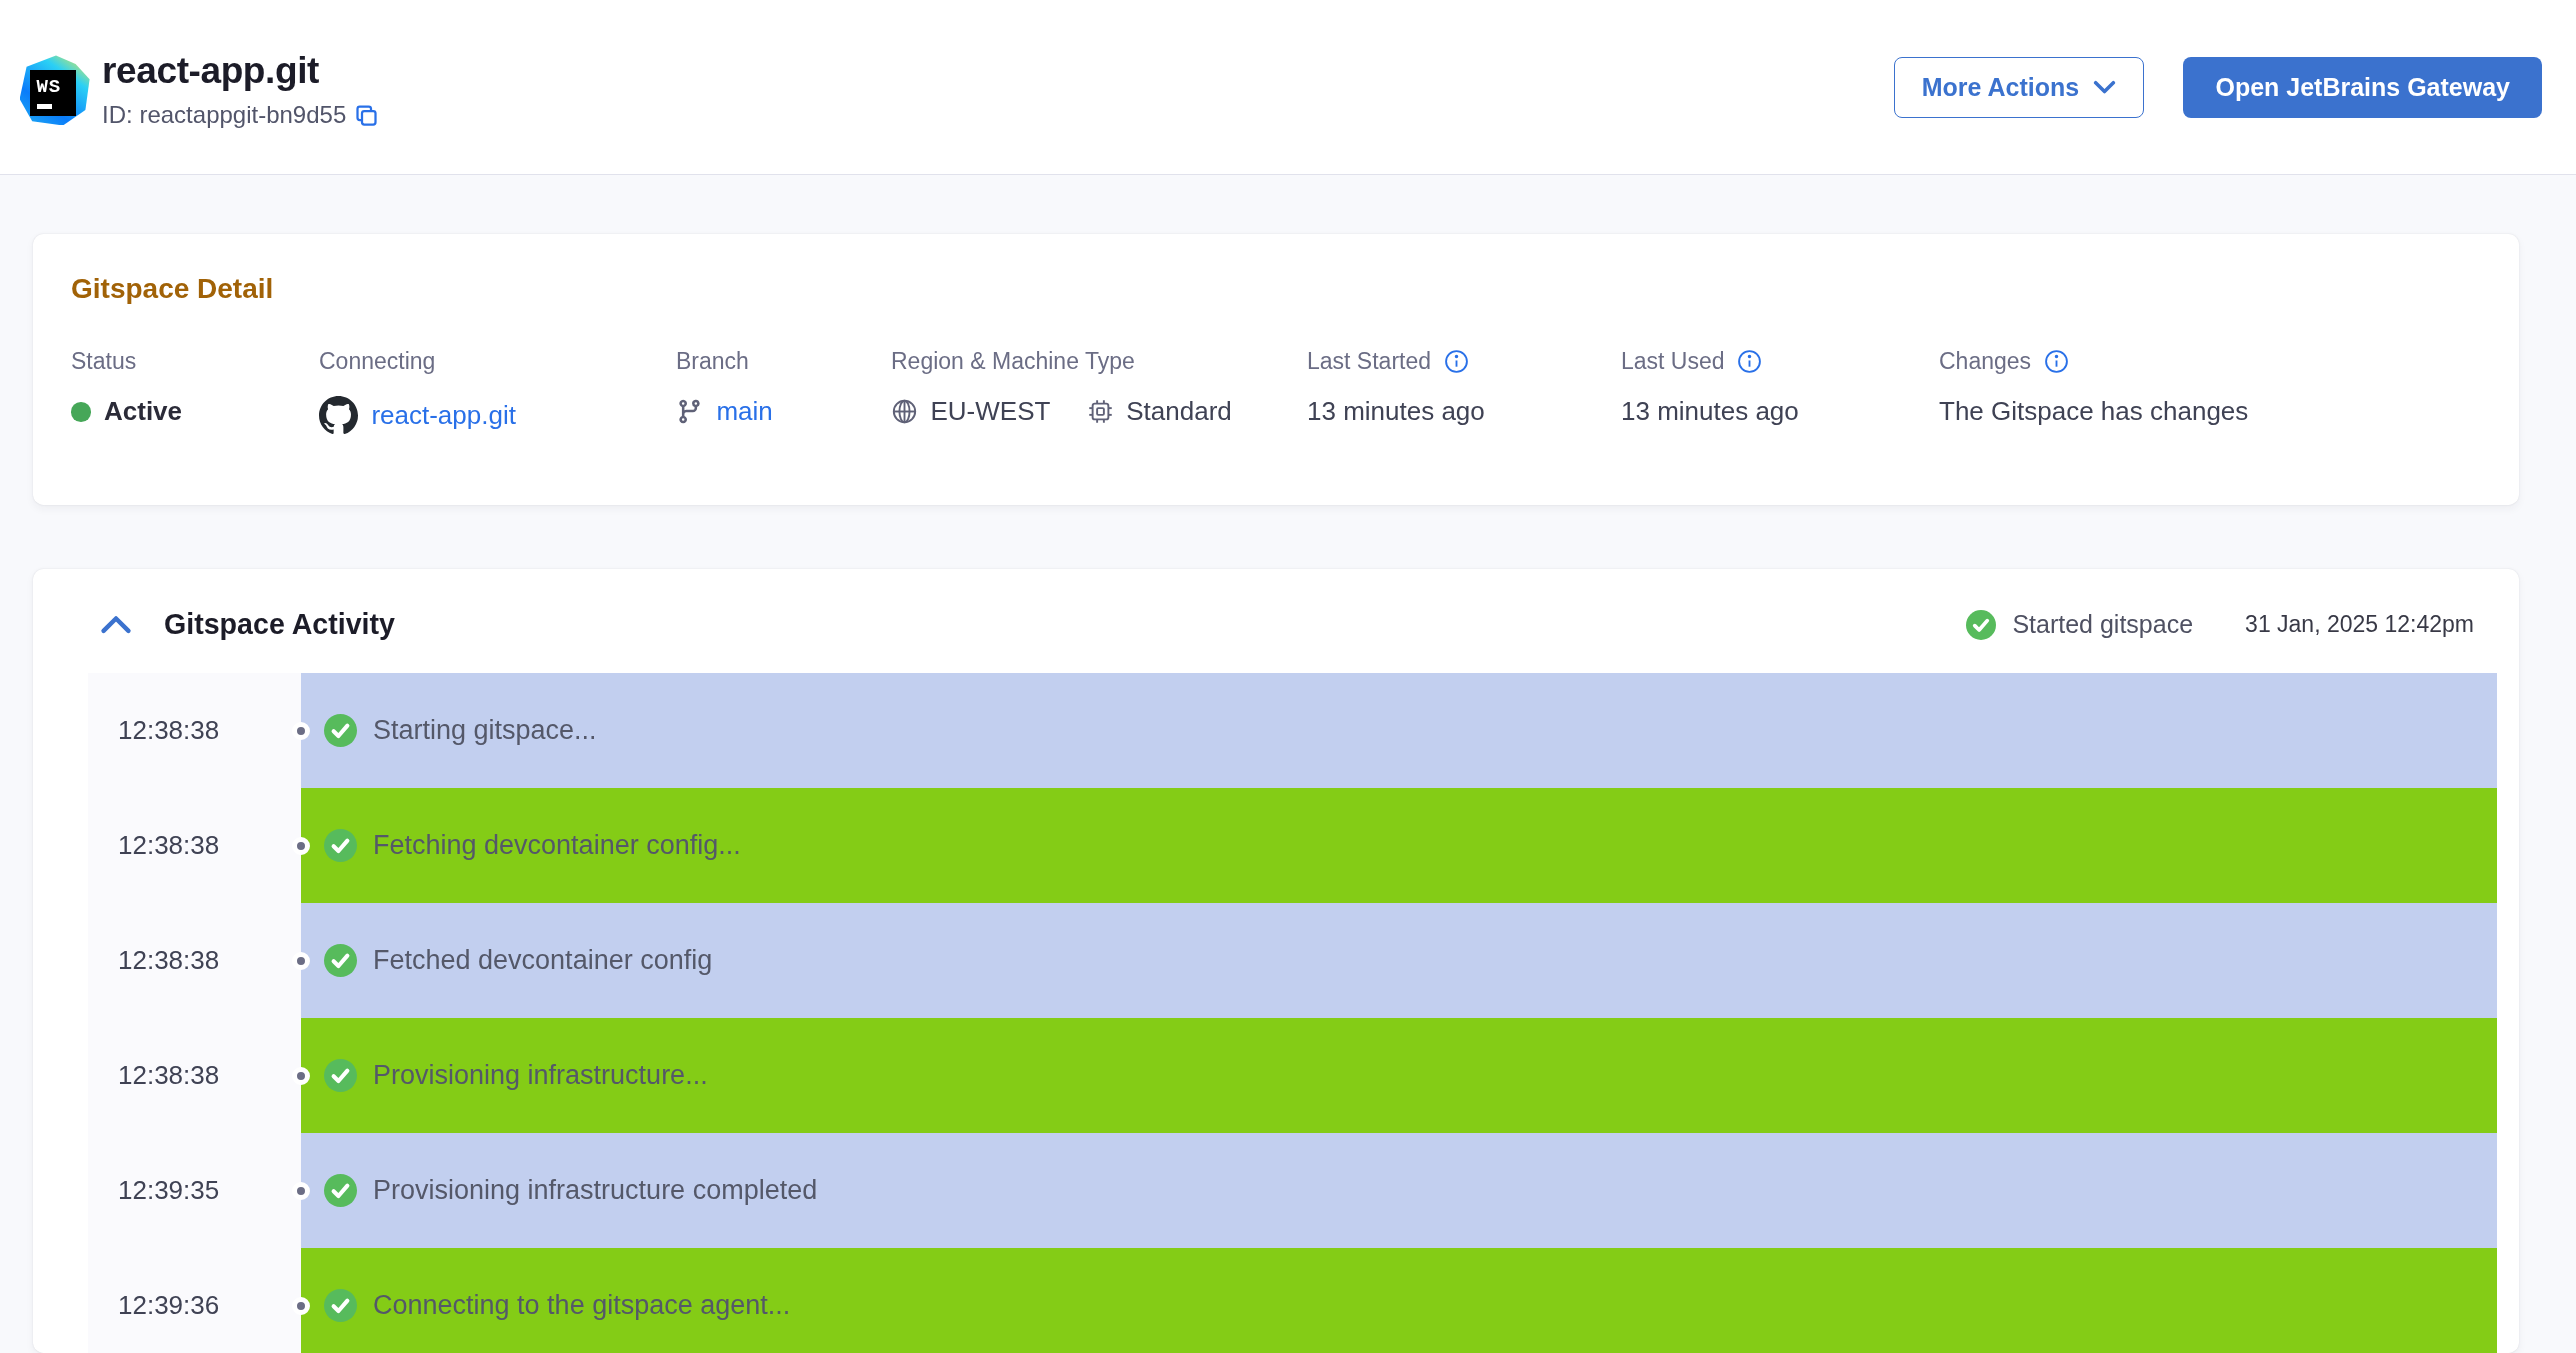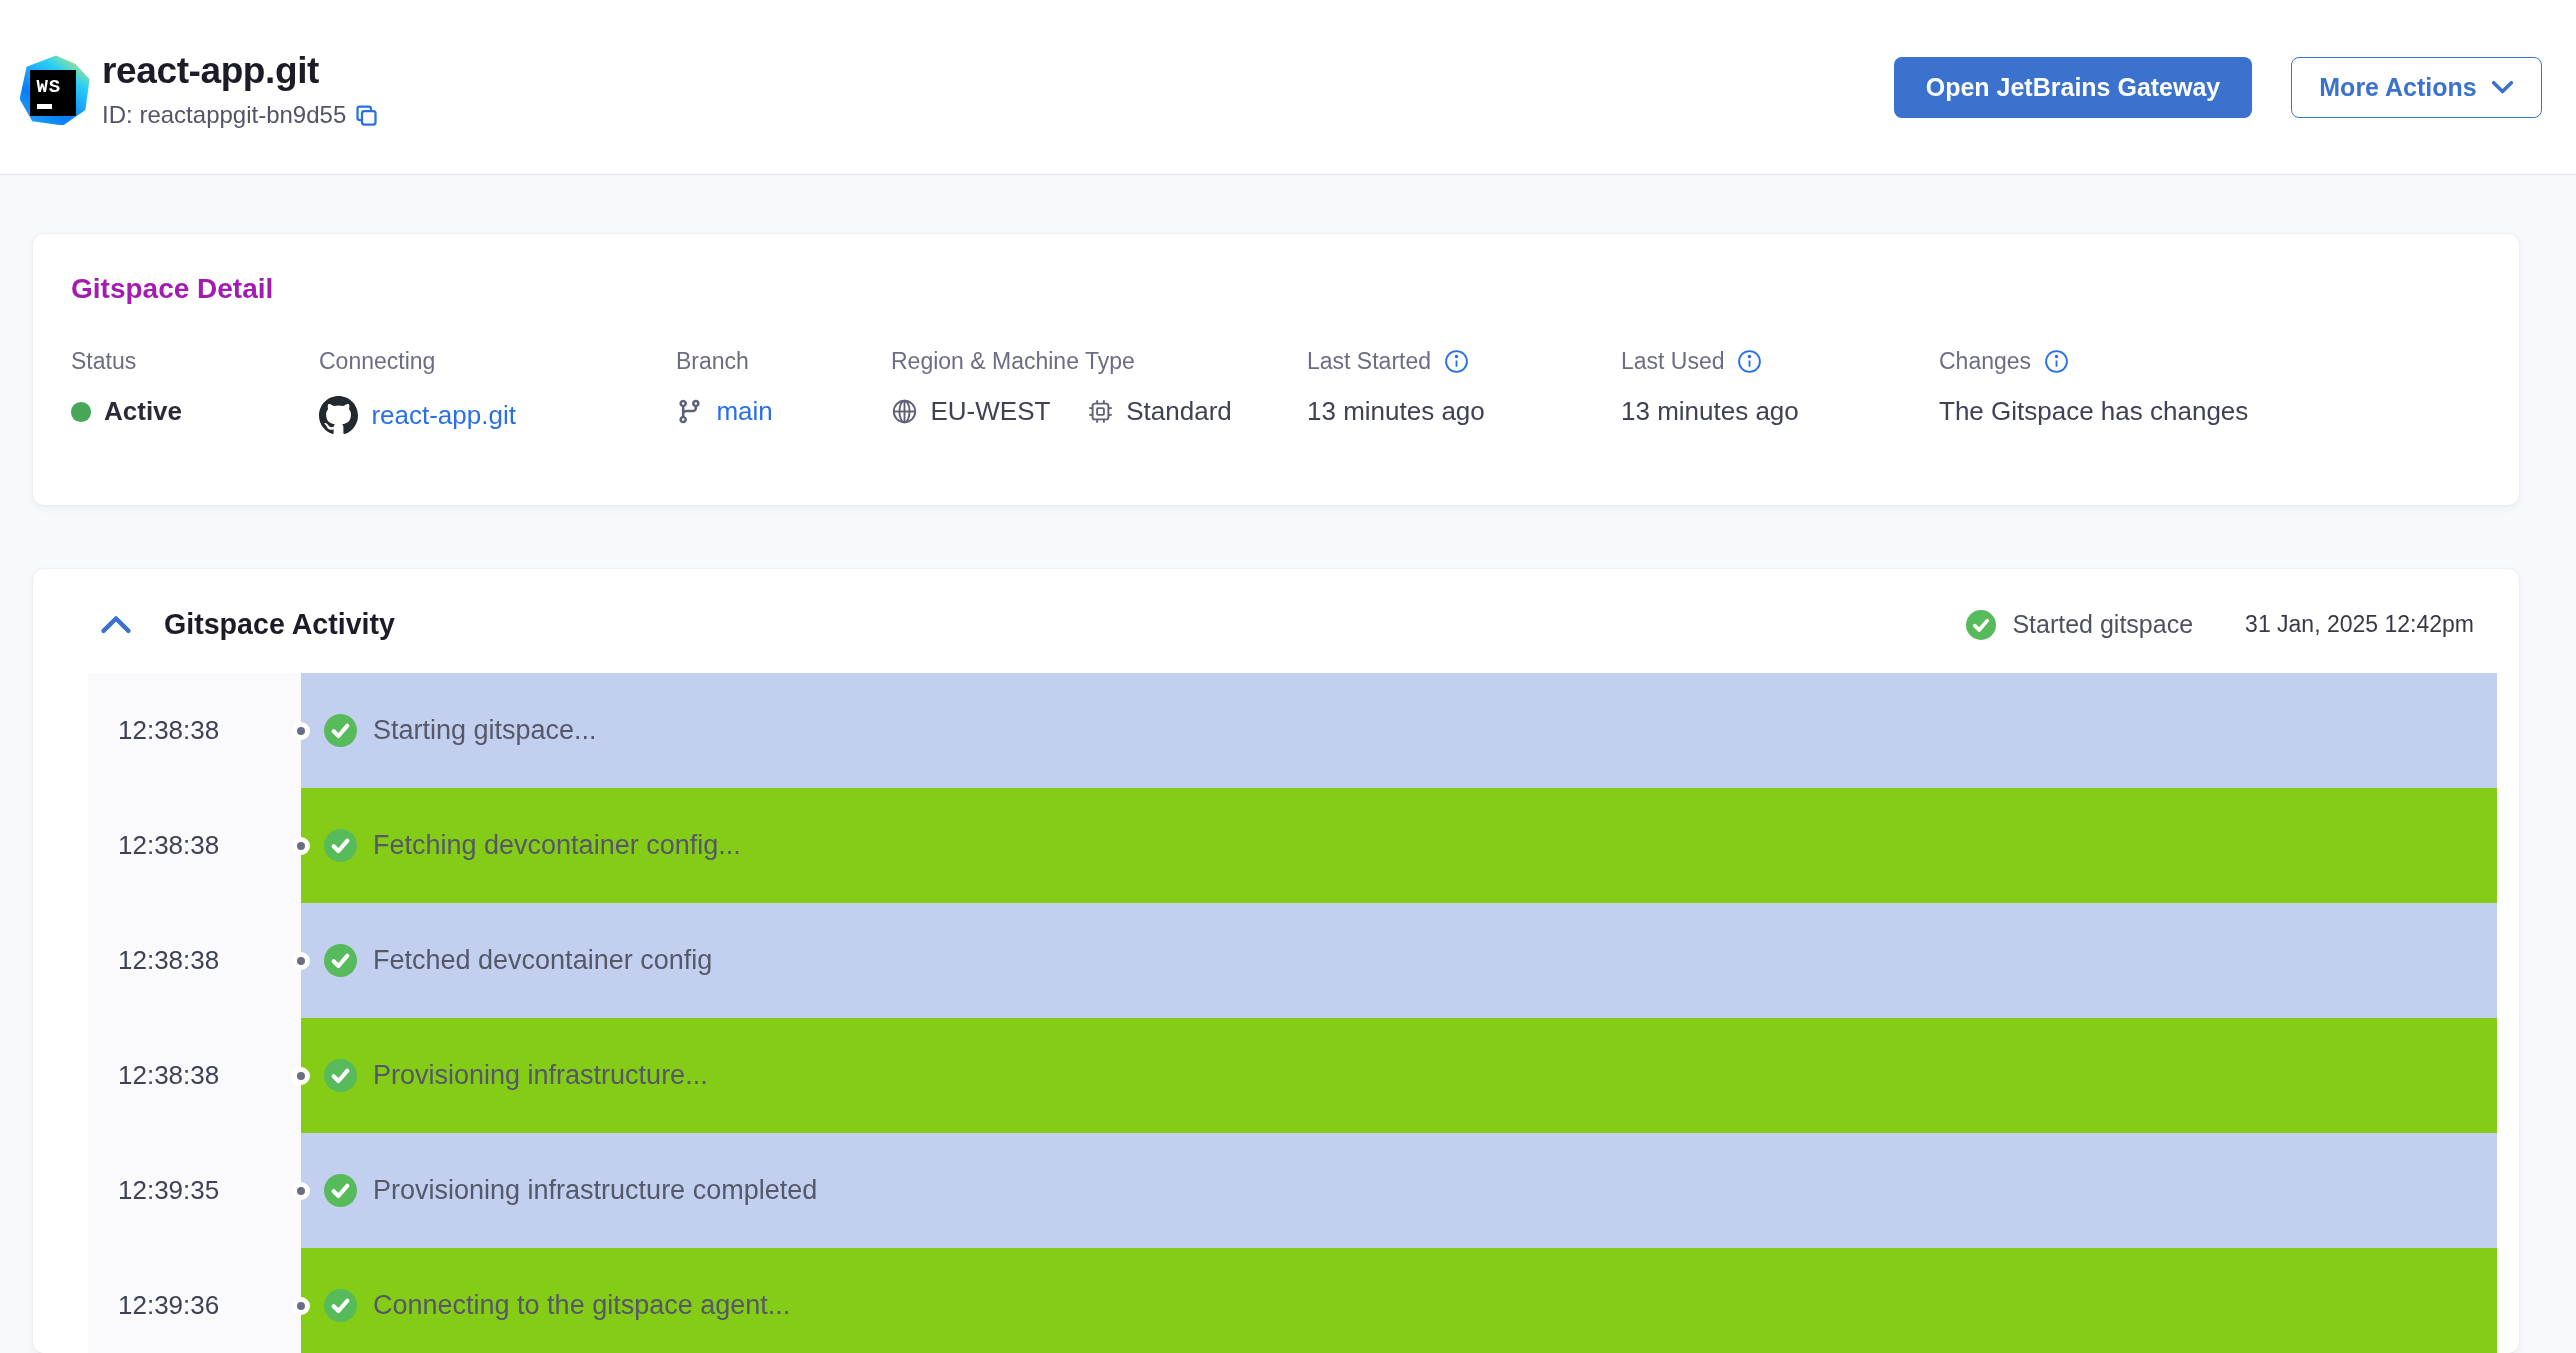--- a/index.html
+++ b/index.html
@@ -44,21 +44,21 @@
   .btn-primary { background:#3B72CE; color:#FFF; border:none; padding:0 32px; }
 
   
   .card {
     position:absolute; left:33px; width:2486px; background:#FFF; border-radius:10.7px;
     box-shadow:0 0 1.8px rgba(96,97,112,0.18), 0 3.6px 9px rgba(40,41,61,0.05);
   }
   .card-detail { top:234px; height:271px; }
   .card-activity { top:569px; height:784px; }
 
-  .card-detail h2 { position:absolute; left:38px; top:39px; font-size:28px; font-weight:bold; color:#a21caf; }
+  .card-detail h2 { position:absolute; left:38px; top:39px; font-size:28px; font-weight:bold; color:#a16207; }
 
   .field { position:absolute; top:114px; }
   .f-status { left:38px; } .f-repo { left:286px; } .f-branch { left:643px; }
   .f-region { left:858px; } .f-started { left:1274px; } .f-used { left:1588px; } .f-changes { left:1906px; }
   .field-label { display:flex; align-items:center; gap:12.5px; font-size:23px; color:#6B6D85; }
   .field-value { display:flex; align-items:center; gap:13.4px; margin-top:21.4px; font-size:26px; color:#3F4254; }
   .dot-green { width:19.6px; height:19.6px; border-radius:50%; background:#46A758; flex:none; }
   .value-strong { font-weight:bold; color:#2B2B38; }
   a.link { color:#2970E8; text-decoration:none; }
   .region-group { display:flex; align-items:center; gap:12.5px; }
@@ -107,28 +107,28 @@
         <button class="copy-btn">
           <svg width="27" height="27" viewBox="0 0 24 24" fill="none" stroke="#2970E8" stroke-width="2">
             <rect x="8" y="8" width="12" height="12" rx="2"></rect>
             <path d="M16 8V6a2 2 0 0 0-2-2H6a2 2 0 0 0-2 2v8a2 2 0 0 0 2 2h2"></path>
           </svg>
         </button>
       </div>
     </div>
   </div>
   <div class="topbar-right">
-    <button class="btn btn-primary">
-      <span>Open JetBrains Gateway</span>
-    </button>
     <button class="btn btn-outline">
       <span>More Actions</span>
       <svg width="23" height="14.3" viewBox="0 0 26 16" fill="none" stroke="#3B72CE" stroke-width="4" stroke-linecap="round" stroke-linejoin="round">
         <polyline points="3,3 13,13 23,3"></polyline>
       </svg>
+    </button>
+    <button class="btn btn-primary">
+      <span>Open JetBrains Gateway</span>
     </button>
   </div>
 </header>
 
 <section class="card card-detail">
   <h2>Gitspace Detail</h2>
 
   <div class="field f-status">
     <div class="field-label">Status</div>
     <div class="field-value">

